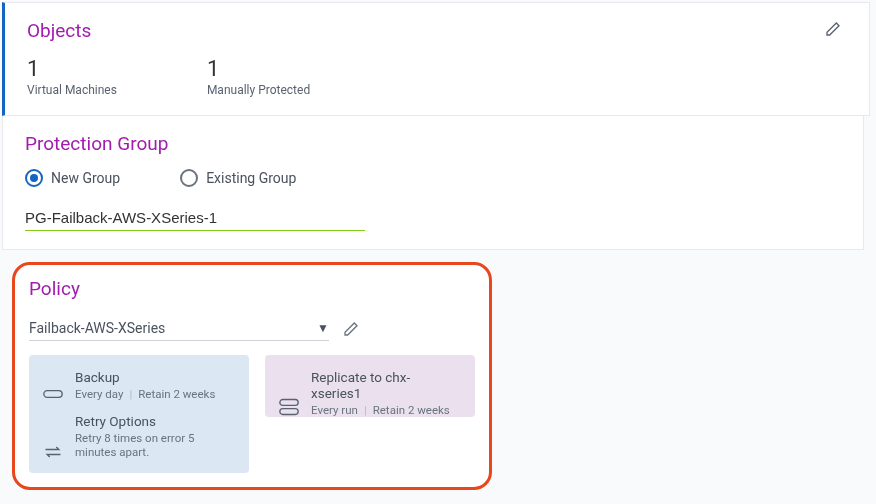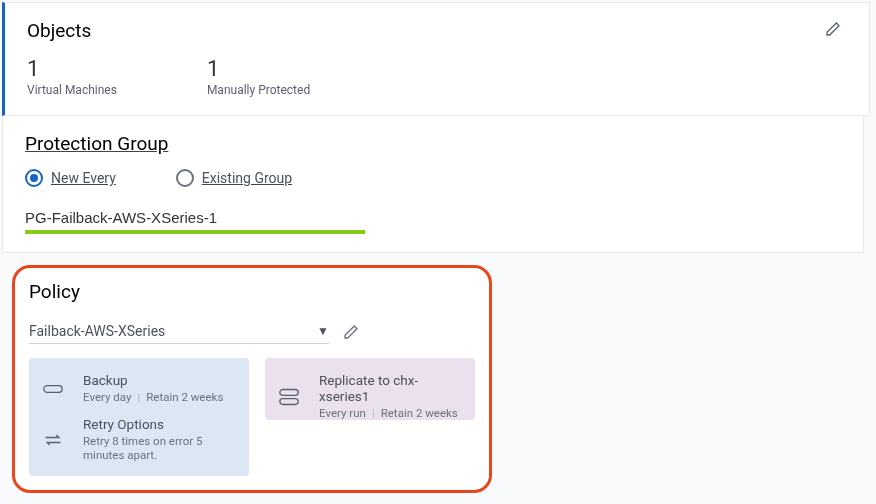--- a/index.html
+++ b/index.html
@@ -18,57 +18,57 @@
     position: relative;
     padding: 16px 22px 18px 22px;
   }
   .panel.objects {
     border-left: 3px solid #1565c0;
     margin: 2px 6px 0 2px;
   }
   .section-title {
     font-size: 19px;
     font-weight: 400;
-    color: #000000;
+    color: #a21caf;
     margin-bottom: 14px;
   }
   .edit-btn {
     position: absolute;
     top: 14px;
     right: 24px;
     width: 24px;
     height: 24px;
     display: flex;
     align-items: center;
     justify-content: center;
     cursor: pointer;
     color: #5a6270;
   }
   .stats { display: flex; gap: 90px; }
   .stat .value { font-size: 22px; color: #333; margin-bottom: 2px; }
   .stat .label { font-size: 12px; color: #5a6270; }
 
-  .panel.group { margin: 0 12px 0 2px; border-top: none; padding-top: 16px; text-decoration: underline; }
+  .panel.group { margin: 0 12px 0 2px; border-top: none; padding-top: 16px; }
   .radio-row { display: flex; gap: 60px; align-items: center; margin-bottom: 18px; }
   .radio {
     display: flex; align-items: center; gap: 8px; cursor: pointer;
     font-size: 14px; color: #4a525e;
   }
   .radio-circle {
     width: 18px; height: 18px; border-radius: 50%;
     border: 2px solid #6b7280; position: relative; flex-shrink:0;
   }
   .radio.selected .radio-circle { border-color: #1565c0; }
   .radio.selected .radio-circle::after {
     content: ""; position: absolute; top: 3px; left: 3px;
     width: 8px; height: 8px; border-radius: 50%; background: #1565c0;
   }
   .field-label { font-size: 12px; color: #6b7280; margin-bottom: 4px; display:block;}
   .text-input {
-    border: none; border-bottom: 4px solid #84cc16; background: transparent;
+    border: none; border-bottom: 1px solid #84cc16; background: transparent;
     font-size: 15px; color: #333; padding: 4px 0; width: 340px; outline: none;
   }
 
   .policy-wrap {
     margin: 12px 8px 0 12px;
     border: 3.5px solid #e8461b;
     border-radius: 18px;
     padding: 12px 14px 14px 14px;
     width: 480px;
     background: #fff;
@@ -82,21 +82,21 @@
   .caret { font-size: 12px; }
   .edit-inline { color:#6b7280; cursor:pointer; }
 
   .cards-row { display:flex; gap:16px; align-items:flex-start; position: relative;}
   .card {
     border-radius: 4px; padding: 14px 16px 14px 14px;
     display:flex; flex-direction:column; gap:12px;
   }
   .card.backup { background:#dbe7f3; width:258px; }
   .card.replicate { background:#ebe1ee; width:246px; height:62px; position:relative; left:0; }
-  .card-item { display:flex; gap:20px; align-items:center; }
+  .card-item { display:flex; gap:12px; align-items:flex-end; }
   .card-icon { flex-shrink:0; color:#5a6270; margin-top:2px;}
   .card-title { font-size:13.5px; color:#4a525e; margin-bottom:2px;}
   .card-sub { font-size:11.5px; color:#6b7280; display:flex; align-items:center; gap:6px;}
   .divider { color:#b5bac2; }
   svg { display:block; }
 </style>
 </head>
 <body>
 
 <div class="panel objects">
@@ -116,21 +116,21 @@
       <div class="label">Manually Protected</div>
     </div>
   </div>
 </div>
 
 <div class="panel group">
   <div class="section-title">Protection Group</div>
   <div class="radio-row">
     <div class="radio selected">
       <span class="radio-circle"></span>
-      <span>New Every</span>
+      <span>New Group</span>
     </div>
     <div class="radio">
       <span class="radio-circle"></span>
       <span>Existing Group</span>
     </div>
   </div>
   <input class="text-input" type="text" value="PG-Failback-AWS-XSeries-1" style="">
 </div>
 
 <div class="policy-wrap">

